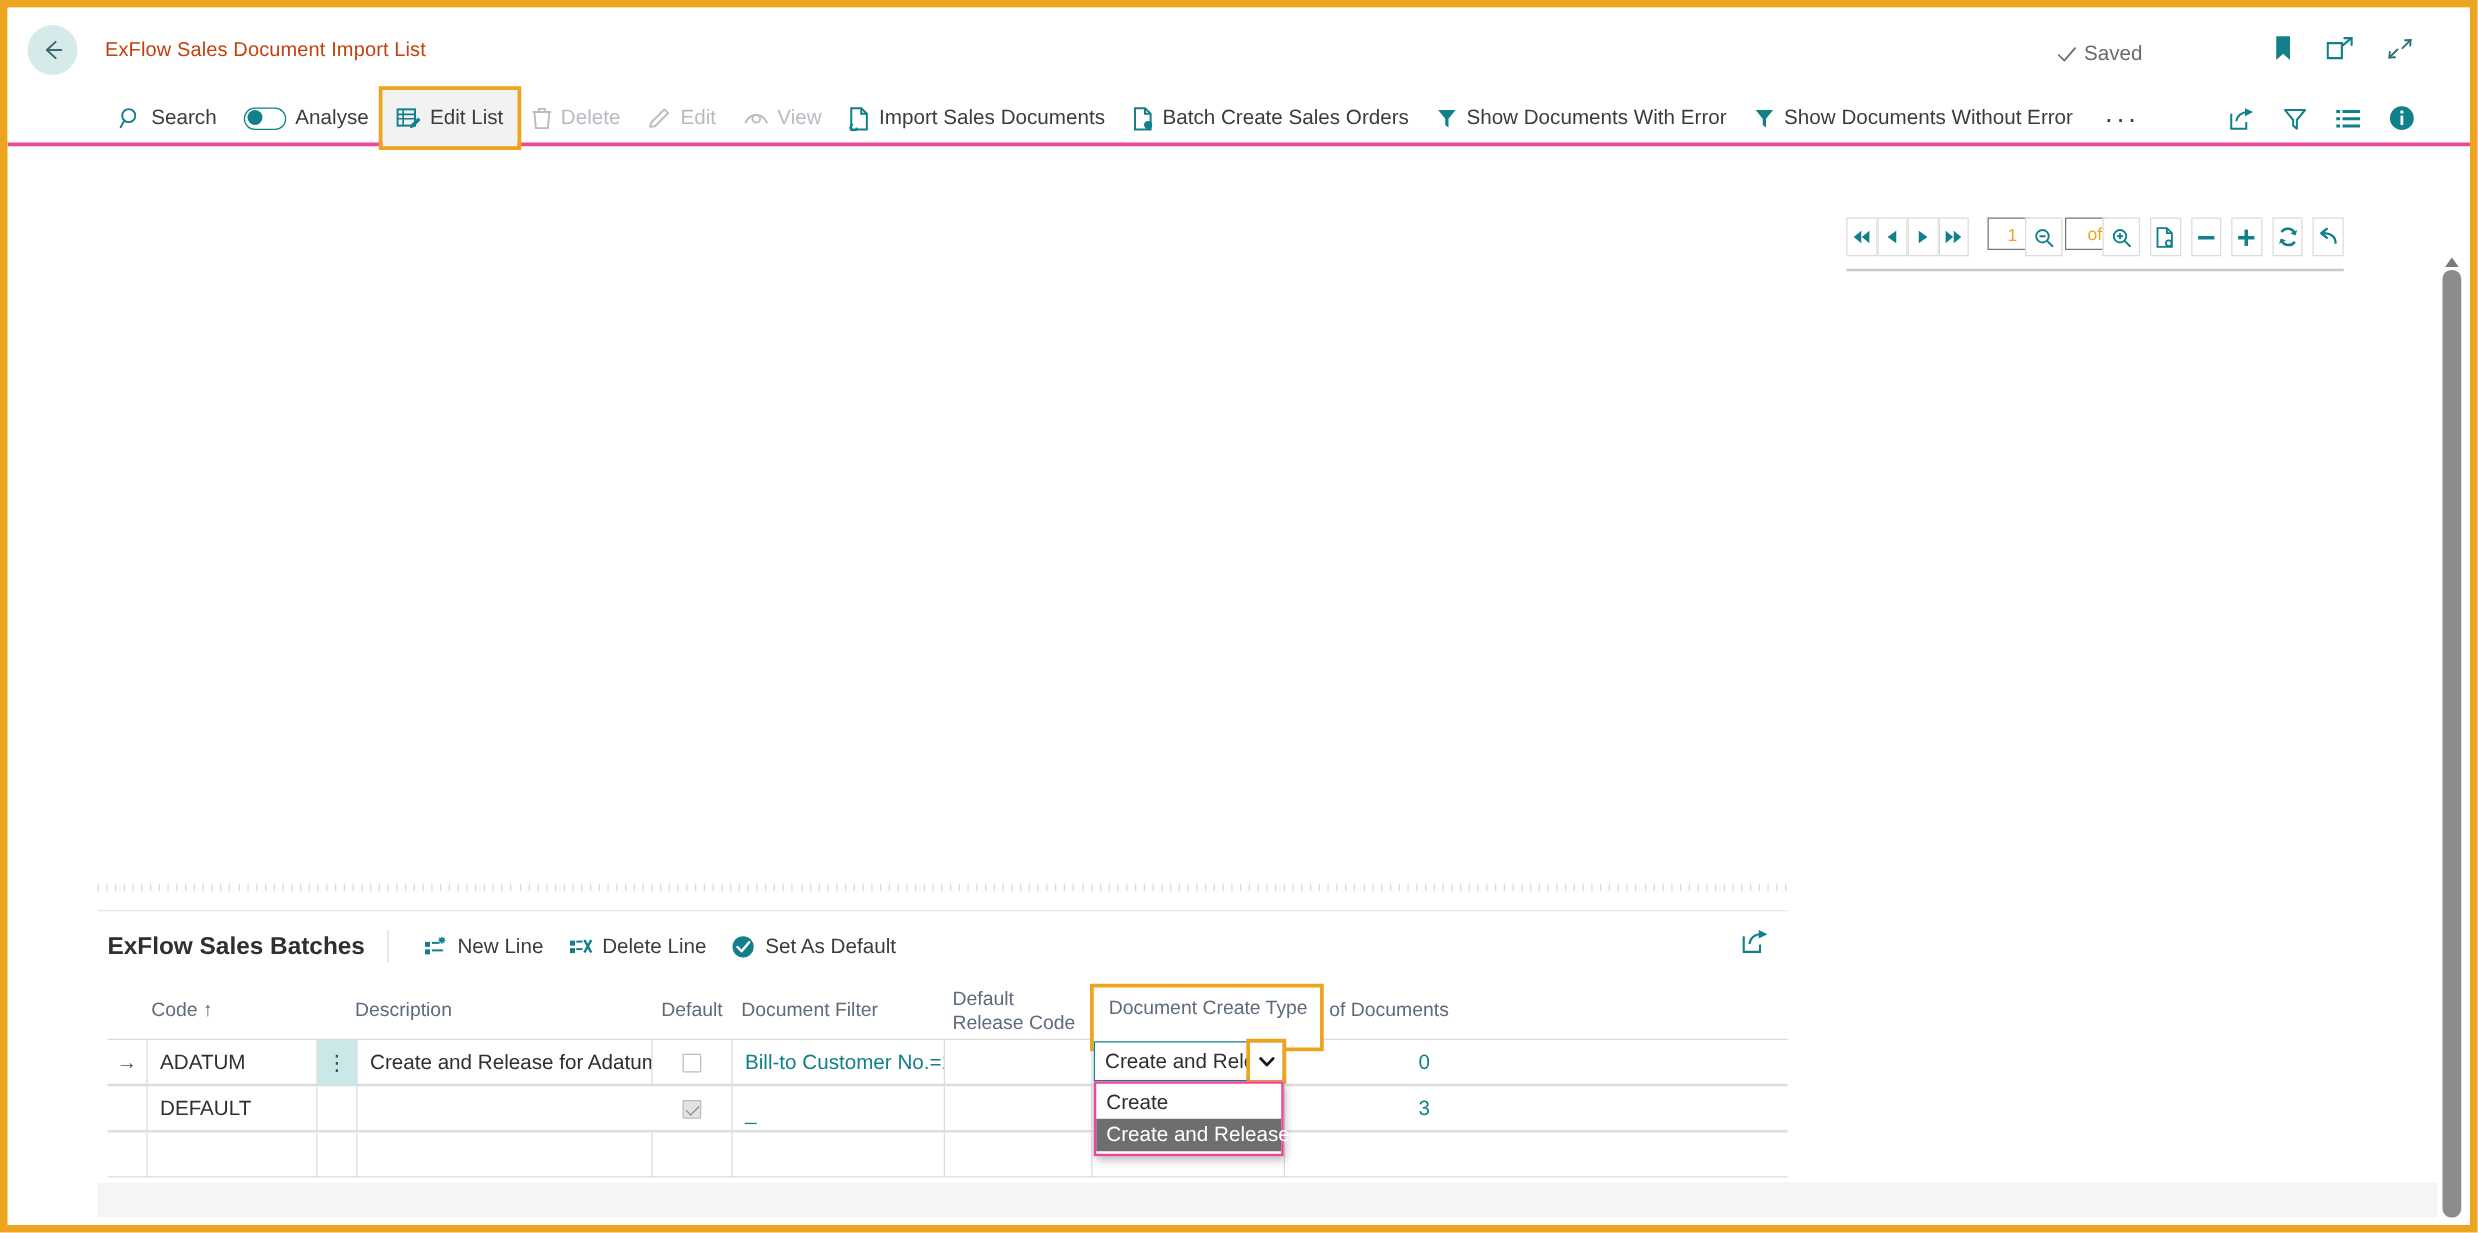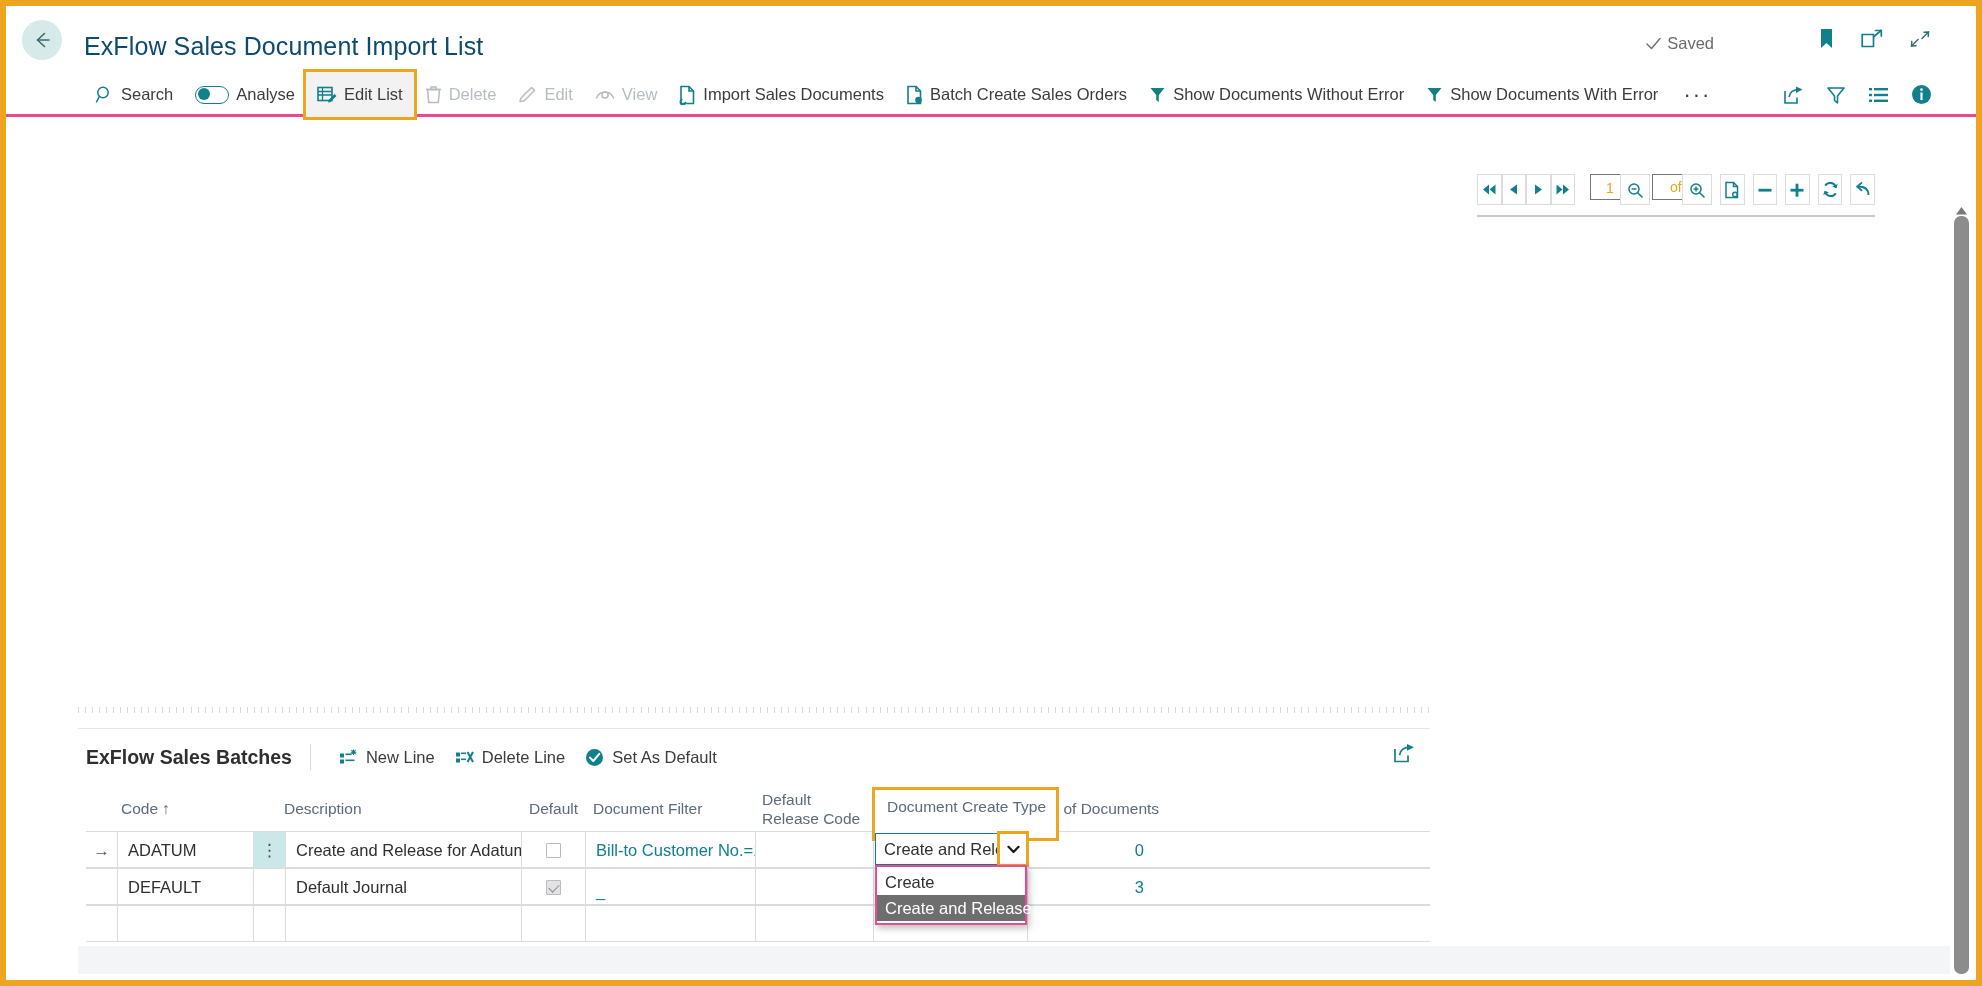--- a/index.html
+++ b/index.html
@@ -25,21 +25,21 @@
   .back-btn {
     position: absolute; left: 16px; top: 14px;
     width: 40px; height: 40px; border-radius: 50%;
     background: #d7eaea;
     display: flex; align-items: center; justify-content: center;
     cursor: pointer;
   }
   .back-btn svg { display:block; }
   .page-title {
     position: absolute; left: 78px; top: 26px;
-    font-size: 25px; color: #0c4a6e; letter-spacing: .1px;
+    font-size: 16px; color: #c2410c; letter-spacing: .1px;
     white-space: nowrap;
   }
   .saved-wrap {
     position: absolute; right: 262px; top: 28px;
     display: flex; align-items: center; gap: 5px;
     font-size: 16.5px; color: #6b6b6b;
   }
   .saved-wrap .chk { color:#6b6b6b; display:flex; }
   .tb-icons {
     position: absolute; right: 45px; top: 22px;
@@ -370,30 +370,30 @@
         </span>
         <span>Batch Create Sales Orders</span>
       </div>
 
       <div class="act">
         <span class="ico">
           <svg width="17" height="18" viewBox="0 0 17 18">
               <path d="M1.5 2 H15.5 L9.8 9 V16 L7.2 14 V9 Z" fill="#11808a"></path>
             </svg>
         </span>
-        <span>Show Documents Without Error</span>
+        <span>Show Documents With Error</span>
       </div>
 
       <div class="act">
         <span class="ico">
           <svg width="17" height="18" viewBox="0 0 17 18">
               <path d="M1.5 2 H15.5 L9.8 9 V16 L7.2 14 V9 Z" fill="#11808a"></path>
             </svg>
         </span>
-        <span>Show Documents With Error</span>
+        <span>Show Documents Without Error</span>
       </div>
 
       <div class="ellipsis">···</div>
 
       <div class="right-acts">
         <span>
           <svg width="21" height="20" viewBox="0 0 21 20">
               <path d="M2 6 V18 H14 V12.5" fill="none" stroke="#11808a" stroke-width="1.6"></path>
               <path d="M6 12 C7 6.5 11.5 4.5 16 4.5" fill="none" stroke="#11808a" stroke-width="1.6"></path>
               <path d="M13 1.5 L19.5 4.6 L13 8 Z" fill="#11808a"></path>
@@ -791,21 +791,20 @@
           <svg width="13" height="9" viewBox="0 0 13 9">
               <path d="M1.5 1.8 L6.5 7 L11.5 1.8" fill="none" stroke="#1a1a1a" stroke-width="2.2" stroke-linecap="round" stroke-linejoin="round"></path>
             </svg>
         </span>
       </div>
 
       <div class="growline" style="top:83px;">
         <div class="cell arrowcell" style="left:0; width:32px;"></div>
         <div class="cell" style="left:32px; width:136px;">DEFAULT</div>
         <div class="cell" style="left:168px; width:32px; padding-left:0;"></div>
-        <div class="cell" style="left:200px; width:236px;">Default Journal</div>
         <div class="cell center" style="left:436px; width:64px;">
           <span class="chkbox checked"></span>
         </div>
         <div class="cell link" style="left:500px; width:170px; align-items:flex-end; padding-bottom:4px;">_</div>
         <div class="cell" style="left:670px; width:118px;"></div>
         <div class="cell" style="left:788px; width:154px;"></div>
         <div class="cell num" style="left:942px; width:132px; border-right:none;">3</div>
       </div>
 
       <div class="growline" style="top:120px;">

